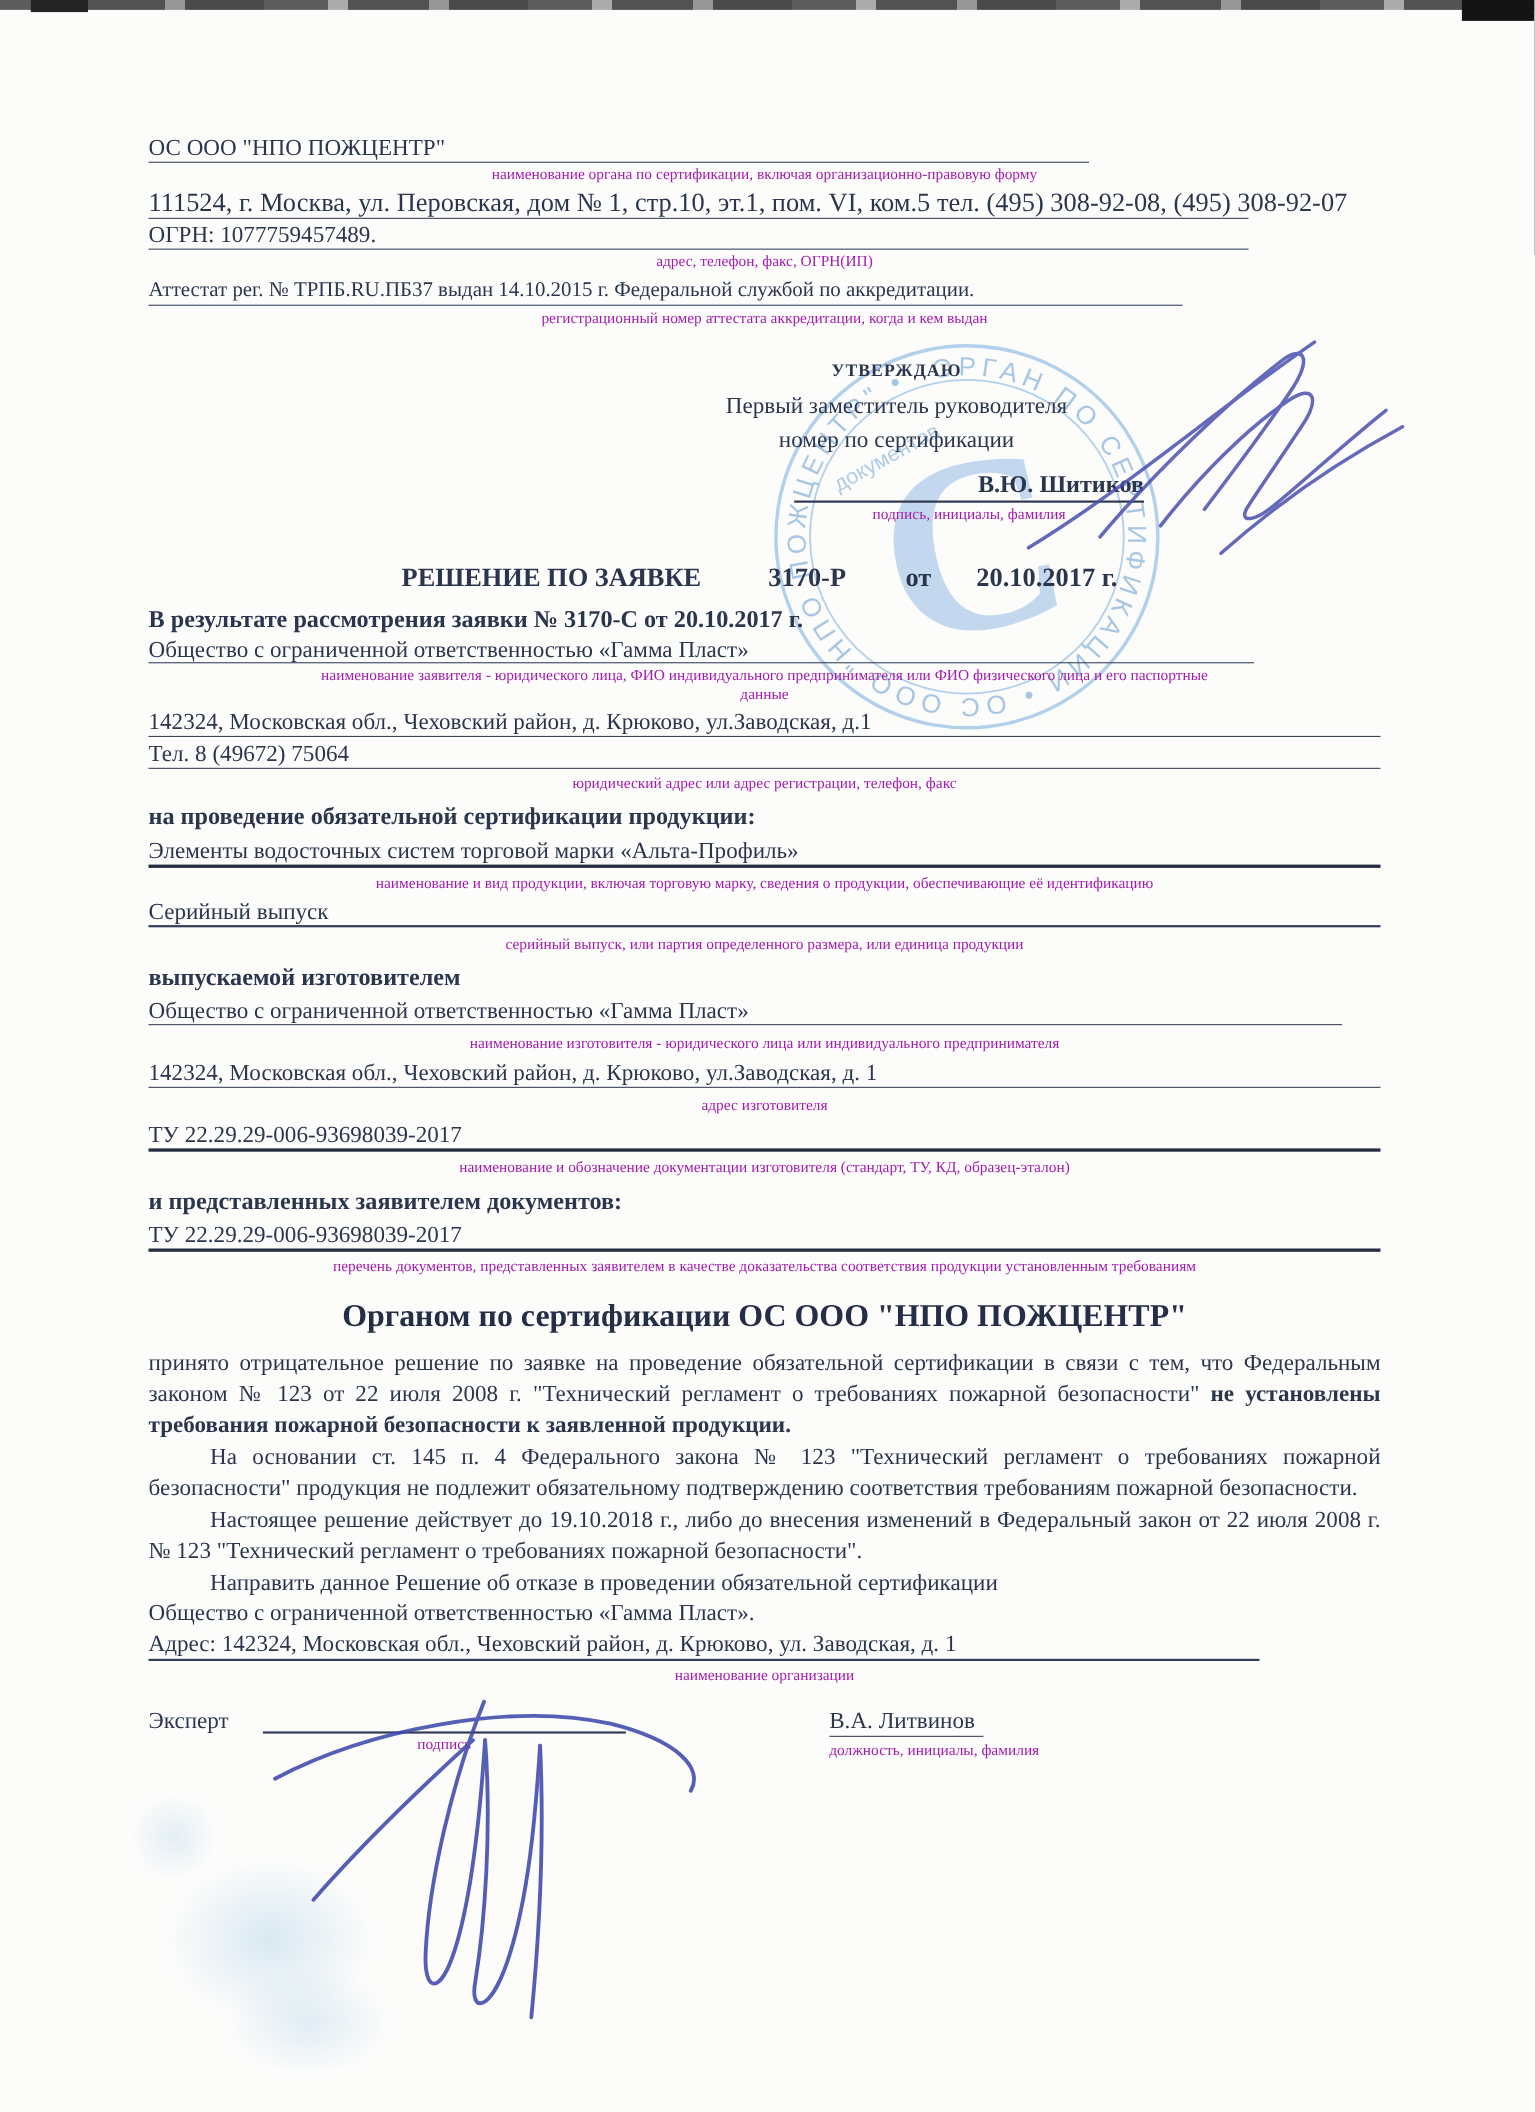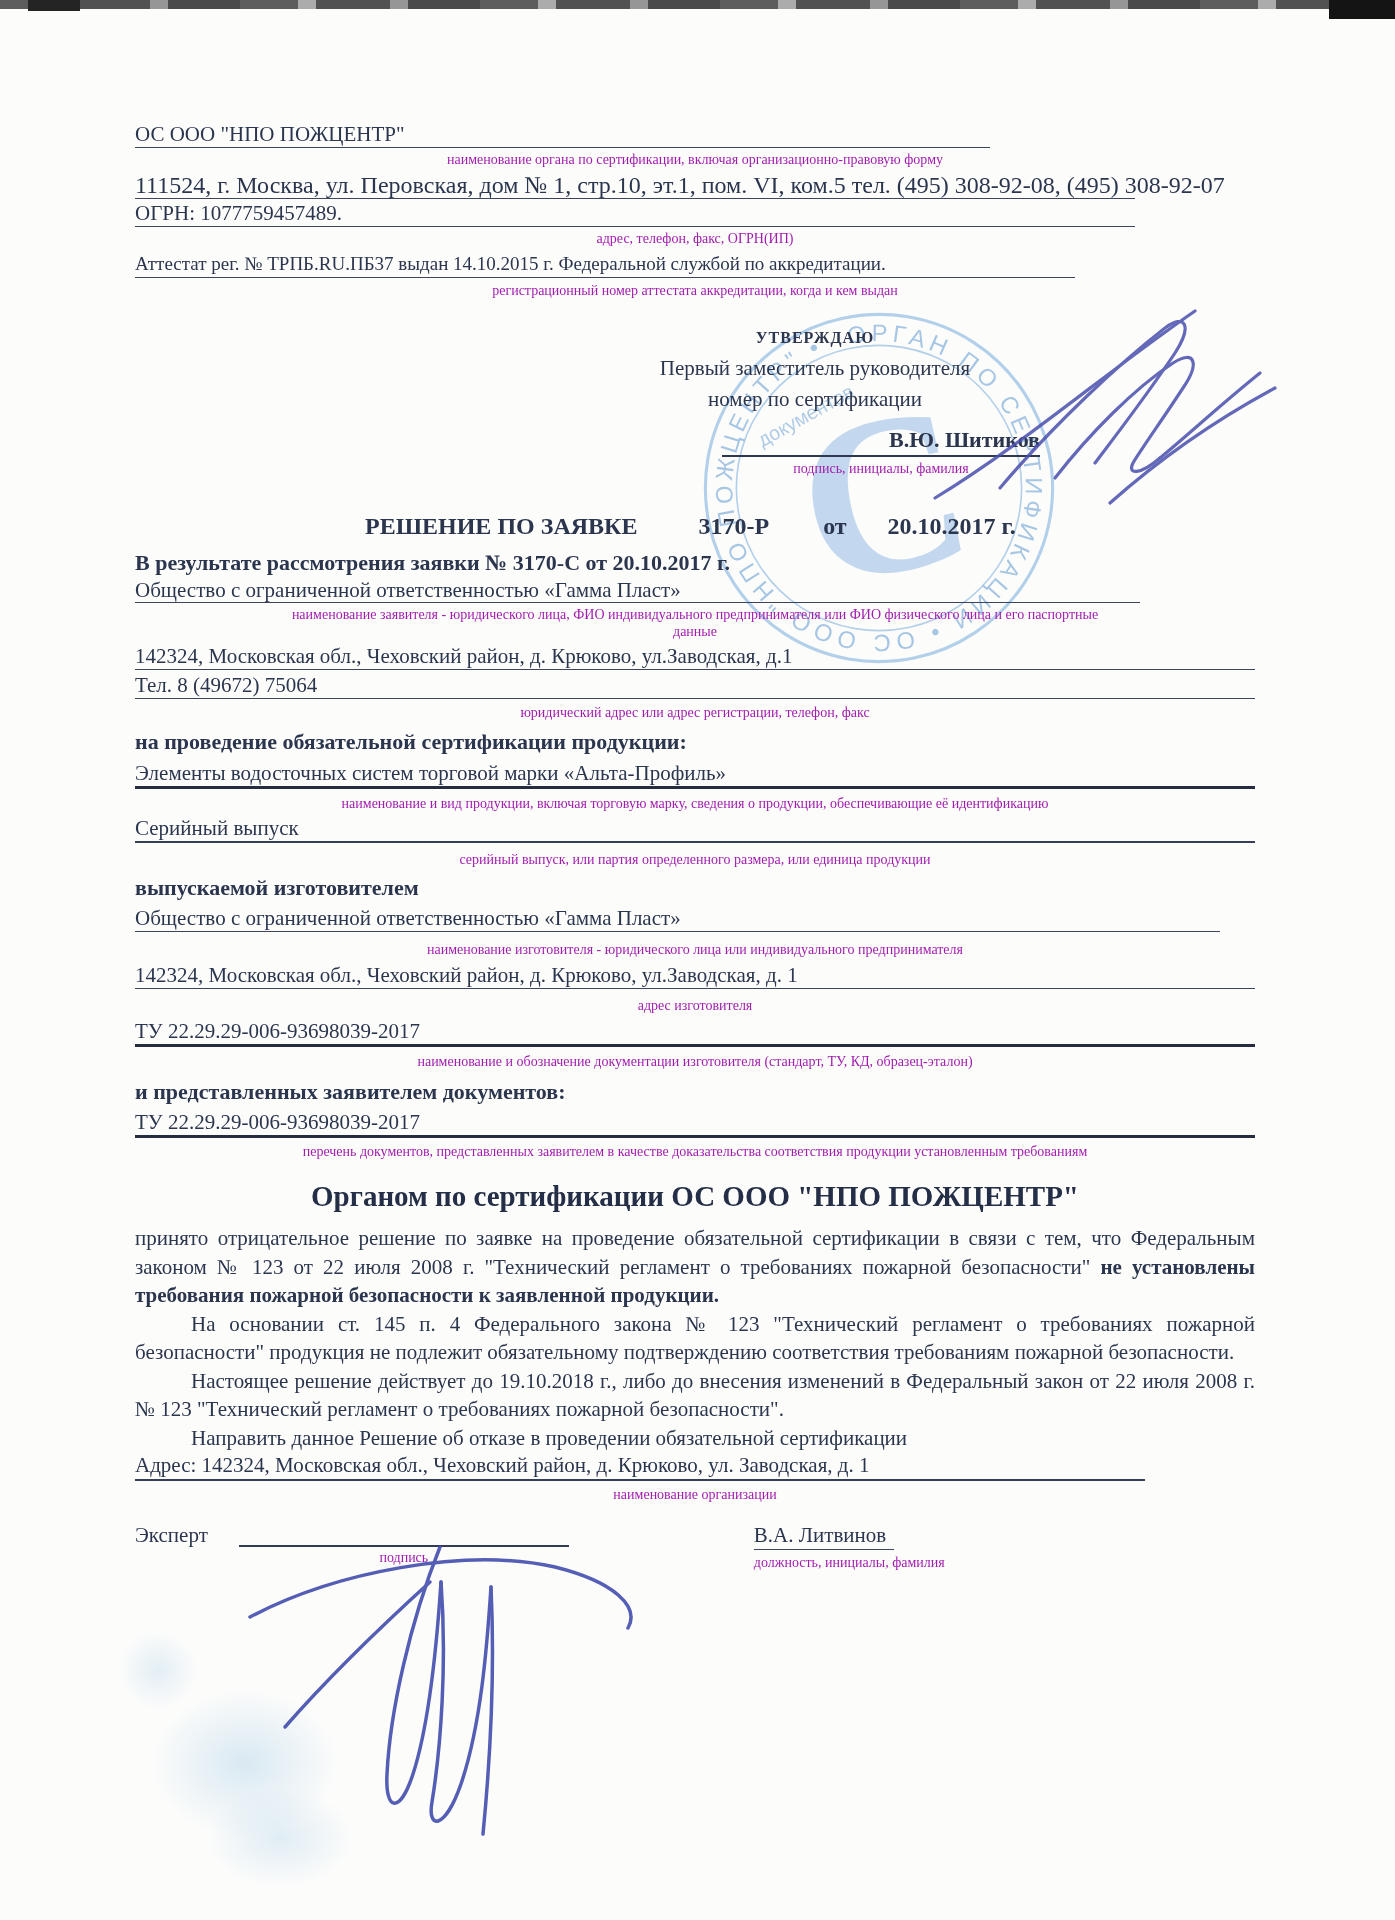--- a/index.html
+++ b/index.html
@@ -167,20 +167,21 @@
     <div class="caption" style="margin-top:5px">перечень документов, представленных заявителем в качестве доказательства соответствия продукции установленным требованиям</div>
 
     <div class="big-heading b" style="margin-top:18px">Органом по сертификации ОС ООО "НПО ПОЖЦЕНТР"</div>
 
     <div class="para" style="margin-top:10px">
       <span>принято отрицательное решение по заявке на проведение обязательной сертификации в связи с тем, что Федеральным законом № 123 от 22 июля 2008 г. "Технический регламент о требованиях пожарной безопасности" </span><span class="b">не установлены требования пожарной безопасности к заявленной продукции.</span>
     </div>
     <div class="para ind">На основании ст. 145 п. 4 Федерального закона № 123 "Технический регламент о требованиях пожарной безопасности" продукция не подлежит обязательному подтверждению соответствия требованиям пожарной безопасности.</div>
     <div class="para ind">Настоящее решение действует до 19.10.2018 г., либо до внесения изменений в Федеральный закон от 22 июля 2008 г. № 123 "Технический регламент о требованиях пожарной безопасности".</div>
     <div class="para ind" style="text-align:left">Направить данное Решение об отказе в проведении обязательной сертификации</div>
+    <div class="para" style="text-align:left">Общество с ограниченной ответственностью «Гамма Пласт».</div>
     <div class="main u2" style="width:1010px; line-height:27px">Адрес: 142324, Московская обл., Чеховский район, д. Крюково, ул. Заводская, д. 1</div>
     <div class="caption" style="margin-top:5px">наименование организации</div>
 
     <div class="footer-row" style="margin-top:20px">
       <span>Эксперт</span>
       <span class="exp-line">
         <span class="caption">подпись</span>
       </span>
       <span class="f-right">
         <span class="exp-name">В.А. Литвинов</span>

